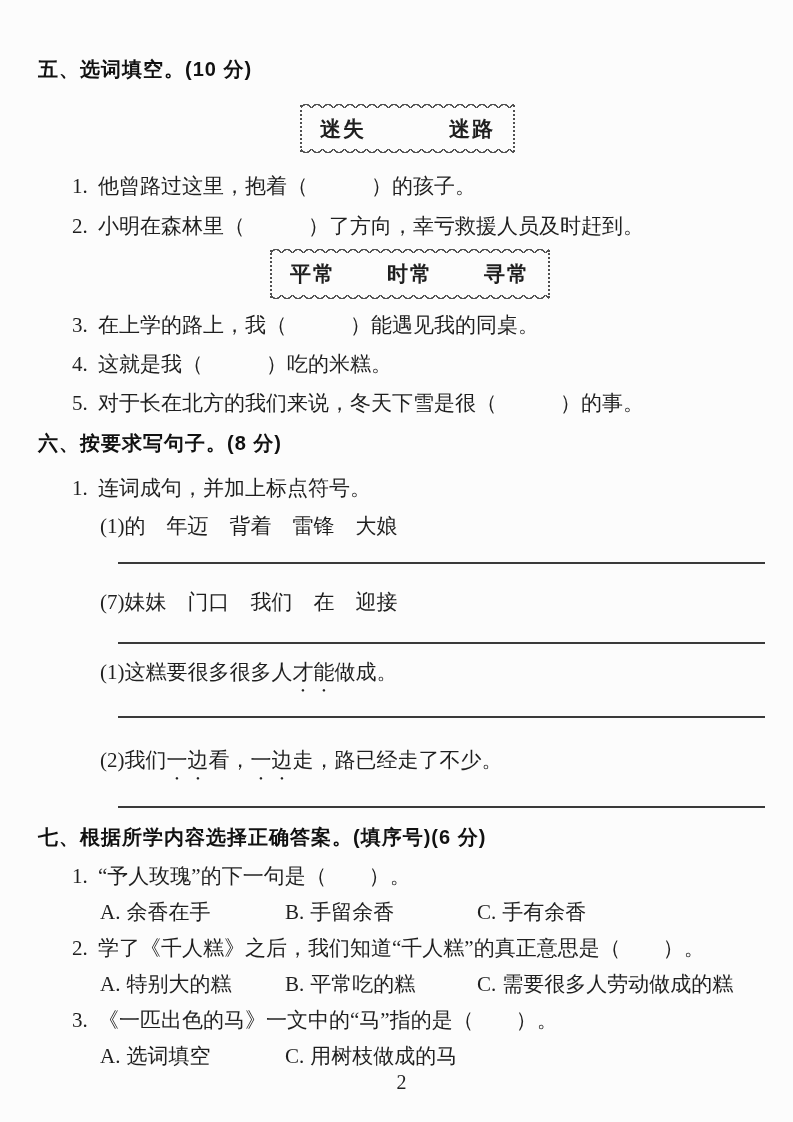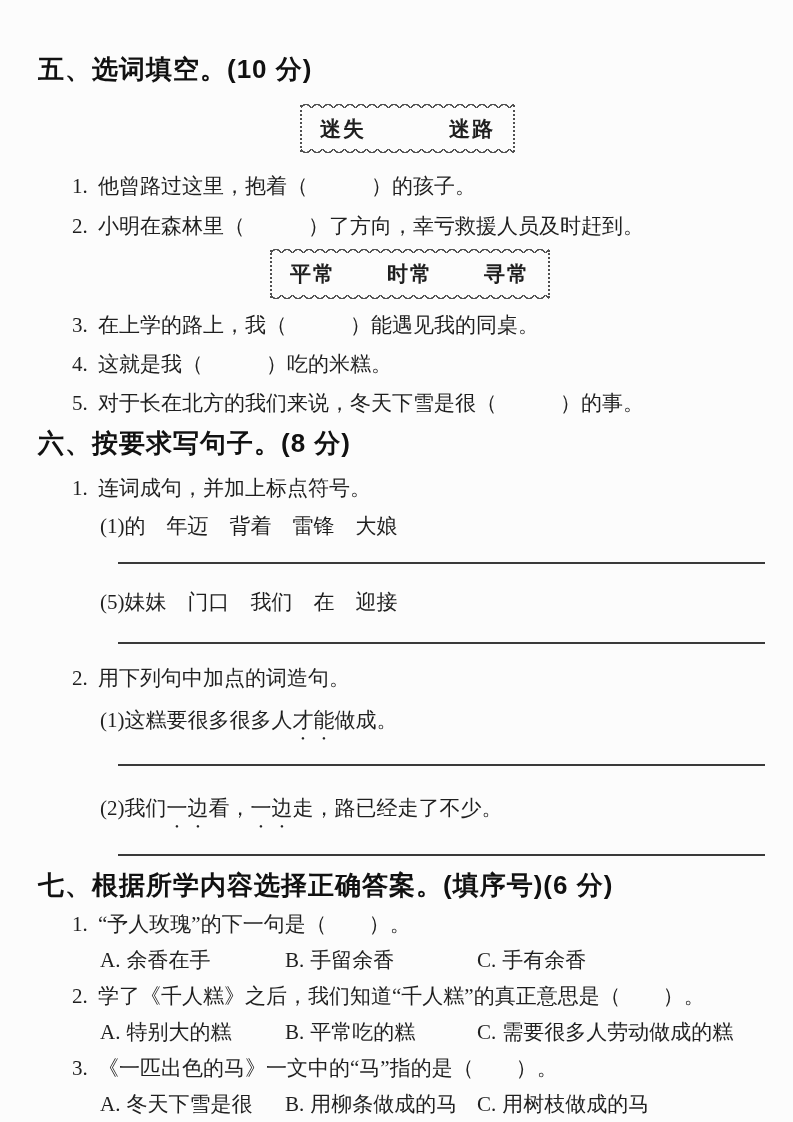--- a/index.html
+++ b/index.html
@@ -10,21 +10,21 @@
     background:#fcfcfc;
     padding:56px 28px 0 38px;
     font-family:"Liberation Serif", serif;
     font-size:21px;
     color:#1f1f1f;
     overflow:hidden;
   }
   .sec-header{
     font-family:"Liberation Sans", sans-serif;
     font-weight:700;
-    font-size:26px;
+    font-size:20px;
     letter-spacing:1px;
     line-height:26px;
     color:#111;
   }
   
   .word-box{
     position:relative;
     box-sizing:border-box;
     display:flex;align-items:center;justify-content:space-between;
     border-left:2px dotted #4f4f4f;
@@ -132,26 +132,23 @@
     </div>
   </div>
 
   <div class="sec-header m-h6">六、按要求写句子。(8 分)</div>
 
   <div class="row m-61">
     <span class="num">1.</span><span>连词成句，并加上标点符号。</span>
   </div>
   <div class="sub m-611">(1)的　年迈　背着　雷锋　大娘</div>
   <div class="answer-line m-line1"></div>
-  <div class="sub m-612">(5)妹妹　门口　我们　在　迎接</div>
+  <div class="sub m-612">(7)妹妹　门口　我们　在　迎接</div>
   <div class="answer-line m-line2"></div>
 
-  <div class="row m-62">
-    <span class="num">2.</span><span>用下列句中加点的词造句。</span>
-  </div>
   <div class="sub m-621">
     <span>(1)这糕要很多很多人</span><span class="em-dots">才能</span><span>做成。</span>
   </div>
   <div class="answer-line m-line3"></div>
   <div class="sub m-622">
     <span>(2)我们</span><span class="em-dots">一边</span><span>看，</span><span class="em-dots">一边</span><span>走，路已经走了不少。</span>
   </div>
   <div class="answer-line m-line4"></div>
 
   <div class="sec-header m-h7">七、根据所学内容选择正确答案。(填序号)(6 分)</div>
@@ -171,20 +168,19 @@
   <div class="options m-q">
     <span class="opt"><span class="opt-label">A.</span><span>特别大的糕</span></span>
     <span class="opt"><span class="opt-label">B.</span><span>平常吃的糕</span></span>
     <span class="opt"><span class="opt-label">C.</span><span>需要很多人劳动做成的糕</span></span>
   </div>
 
   <div class="row m-q">
     <span class="num">3.</span><span>《一匹出色的马》一文中的“马”指的是（　　）。</span>
   </div>
   <div class="options m-q">
-    <span class="opt"><span class="opt-label">A.</span><span>冬天下雪是很</span></span>
-    <span class="opt"><span class="opt-label">B.</span><span>用柳条做成的马</span></span>
+    <span class="opt"><span class="opt-label">A.</span><span>选词填空</span></span>
     <span class="opt"><span class="opt-label">C.</span><span>用树枝做成的马</span></span>
   </div>
 
   <div class="page-num">2</div>
 
 </div>
 
 </body></html>

